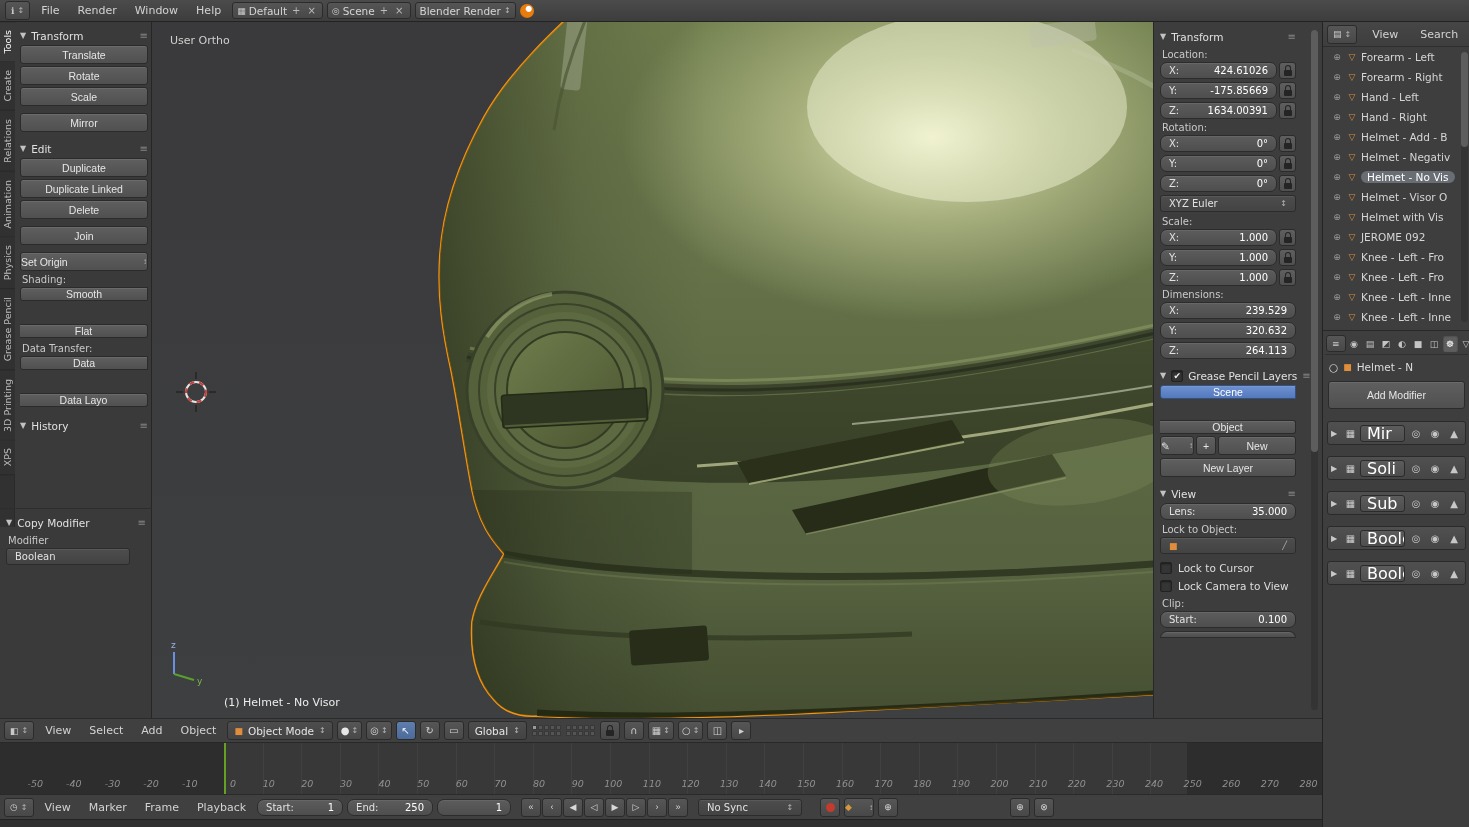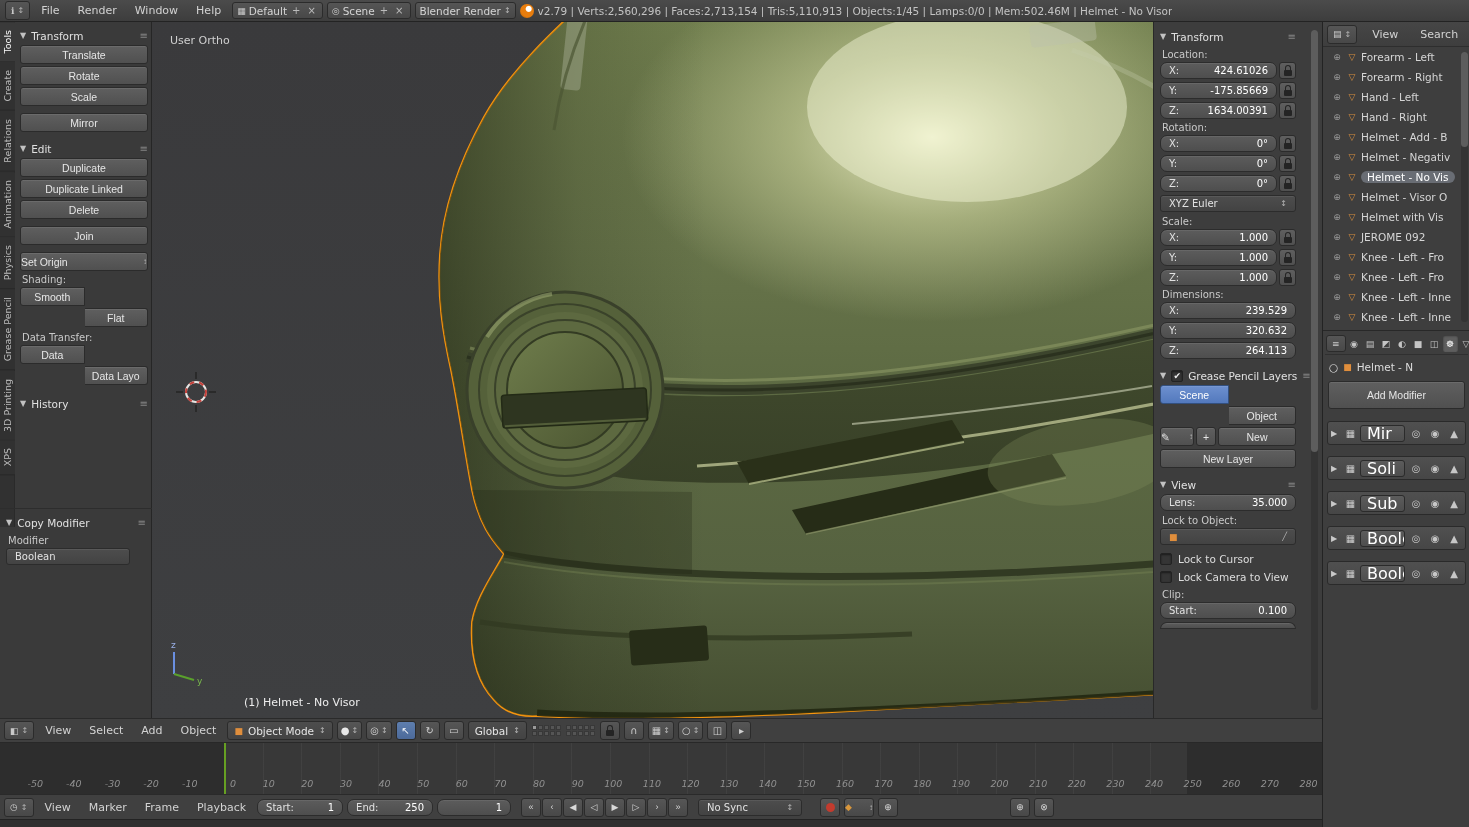--- a/index.html
+++ b/index.html
@@ -50,33 +50,33 @@
   #stats{font-size:10.5px;color:#c3c3c3;white-space:nowrap;overflow:hidden;text-overflow:ellipsis;}
 
   
   #toolshelf{position:absolute;left:0;top:22px;width:152px;height:696px;background:#3a3a3a;border-right:1px solid #262626;}
   #tab-strip{position:absolute;left:0;top:0;width:15px;height:505px;background:#313131;border-right:1px solid #2a2a2a;}
   .tab{writing-mode:vertical-rl;transform:rotate(180deg);font-size:9.5px;color:#bdbdbd;
     padding:8px 2px;border-top:1px solid #292929;background:#313131;width:15px;cursor:default;}
   .tab.selected{background:#3a3a3a;color:#fff;}
   #shelf{position:absolute;left:16px;top:0;width:136px;height:500px;padding:4px 4px 0 4px;overflow:hidden;}
   #shelf .btn{width:100%;margin-bottom:2px;}
-  .seg{display:flex;width:100%;margin-bottom:2px;}
+  .seg{display:flex;width:100%;margin-bottom:2px;flex-direction:column;}
   .seg .btn{flex:1;border-radius:0;margin:0;}
   .seg .btn:first-child{border-radius:3px 0 0 3px;}
   .seg .btn:last-child{border-radius:0 3px 3px 0;border-left:none;margin-top:21px;}
   .sect{margin-top:7px;}
   #op-panel{position:absolute;left:0;top:486px;width:152px;padding:4px 6px;border-top:1px solid #2d2d2d;}
   #op-panel .field{margin-top:2px;width:124px;}
 
   
   #viewport{position:absolute;left:152px;top:22px;width:1001px;height:696px;overflow:hidden;
     background:linear-gradient(#3a3a3c,#3e3f41);}
   #view-label{position:absolute;left:18px;top:12px;font-size:11px;color:#cfcfcf;}
-  #object-label{position:absolute;left:72px;top:674px;font-size:11px;color:#ececec;margin-left:20px;}
+  #object-label{position:absolute;left:72px;top:674px;font-size:11px;color:#ececec;}
 
   
   #npanel{position:absolute;left:1153px;top:22px;width:169px;height:696px;background:#3d3d3d;
     border-left:1px solid #282828;padding:5px 26px 0 6px;overflow:hidden;}
   #npanel .frow{display:flex;gap:2px;margin-bottom:3px;align-items:center;}
   #npanel .frow .field{flex:1;}
   #npanel .field{margin-bottom:0;}
   #npanel .stack > .field{margin-bottom:3px;}
   .seg .btn.sel-blue{background:linear-gradient(#6d90cf,#5379bd);color:#fff;border-color:#33507f;}
   .gp-new .btn.sq{flex:0 0 34px;}
@@ -172,21 +172,20 @@
       <span class="mini-ic">◎</span>
       <span>Scene</span>
       <span class="sel-plus">+</span>
       <span class="sel-x">×</span>
     </div>
     <div class="selector">
       <span>Blender Render</span>
       <span class="dd">↕</span>
     </div>
     <span class="swirl"></span>
-    <span id="stats">v2.79 | Verts:2,560,296 | Faces:2,713,154 | Tris:5,110,913 | Objects:1/45 | Lamps:0/0 | Mem:502.46M | Helmet - No Visor</span>
   </header>
 
   <aside id="toolshelf">
     <div id="tab-strip">
       <div class="tab selected">Tools</div>
         <div class="tab">Create</div>
         <div class="tab">Relations</div>
         <div class="tab">Animation</div>
         <div class="tab">Physics</div>
         <div class="tab">Grease Pencil</div>

